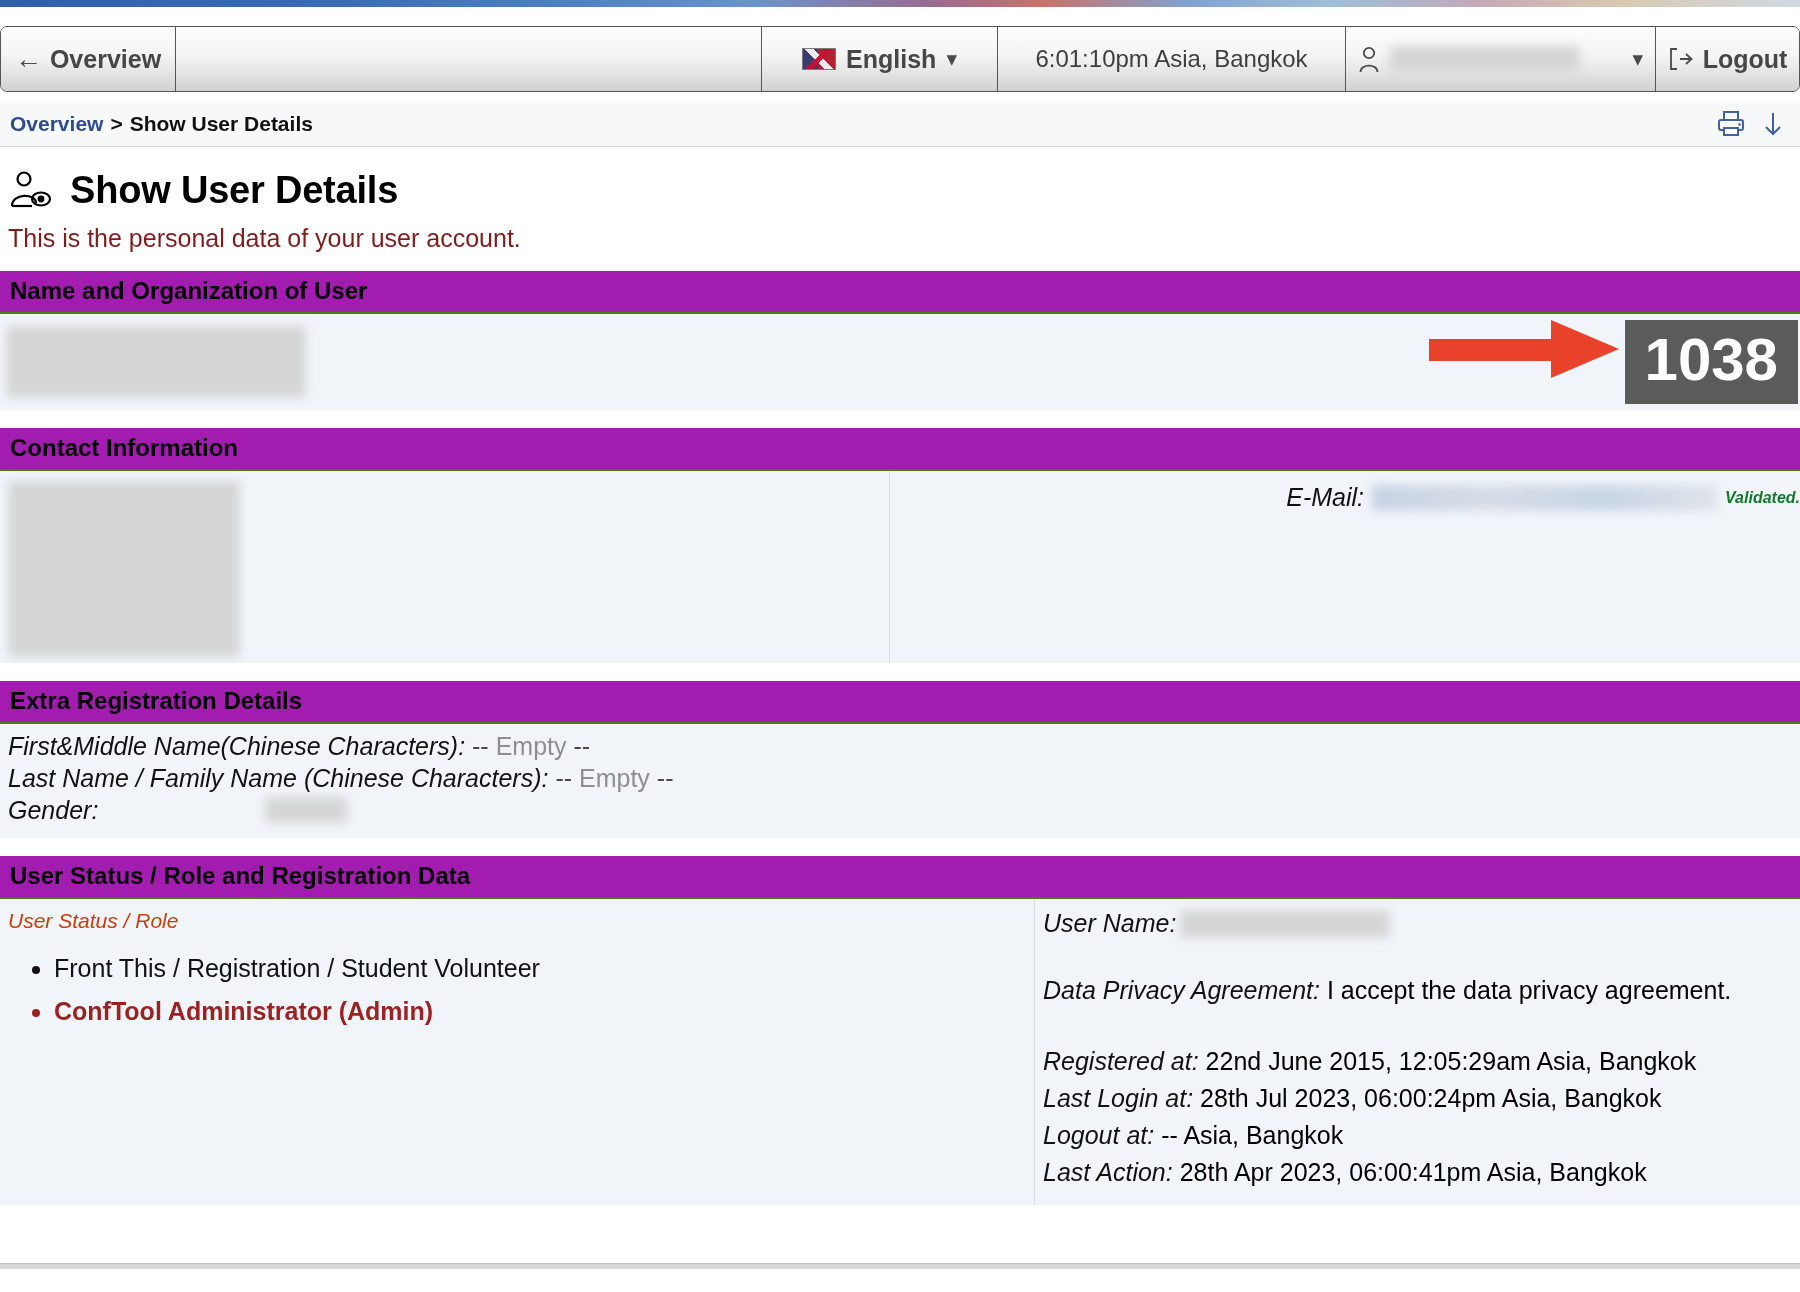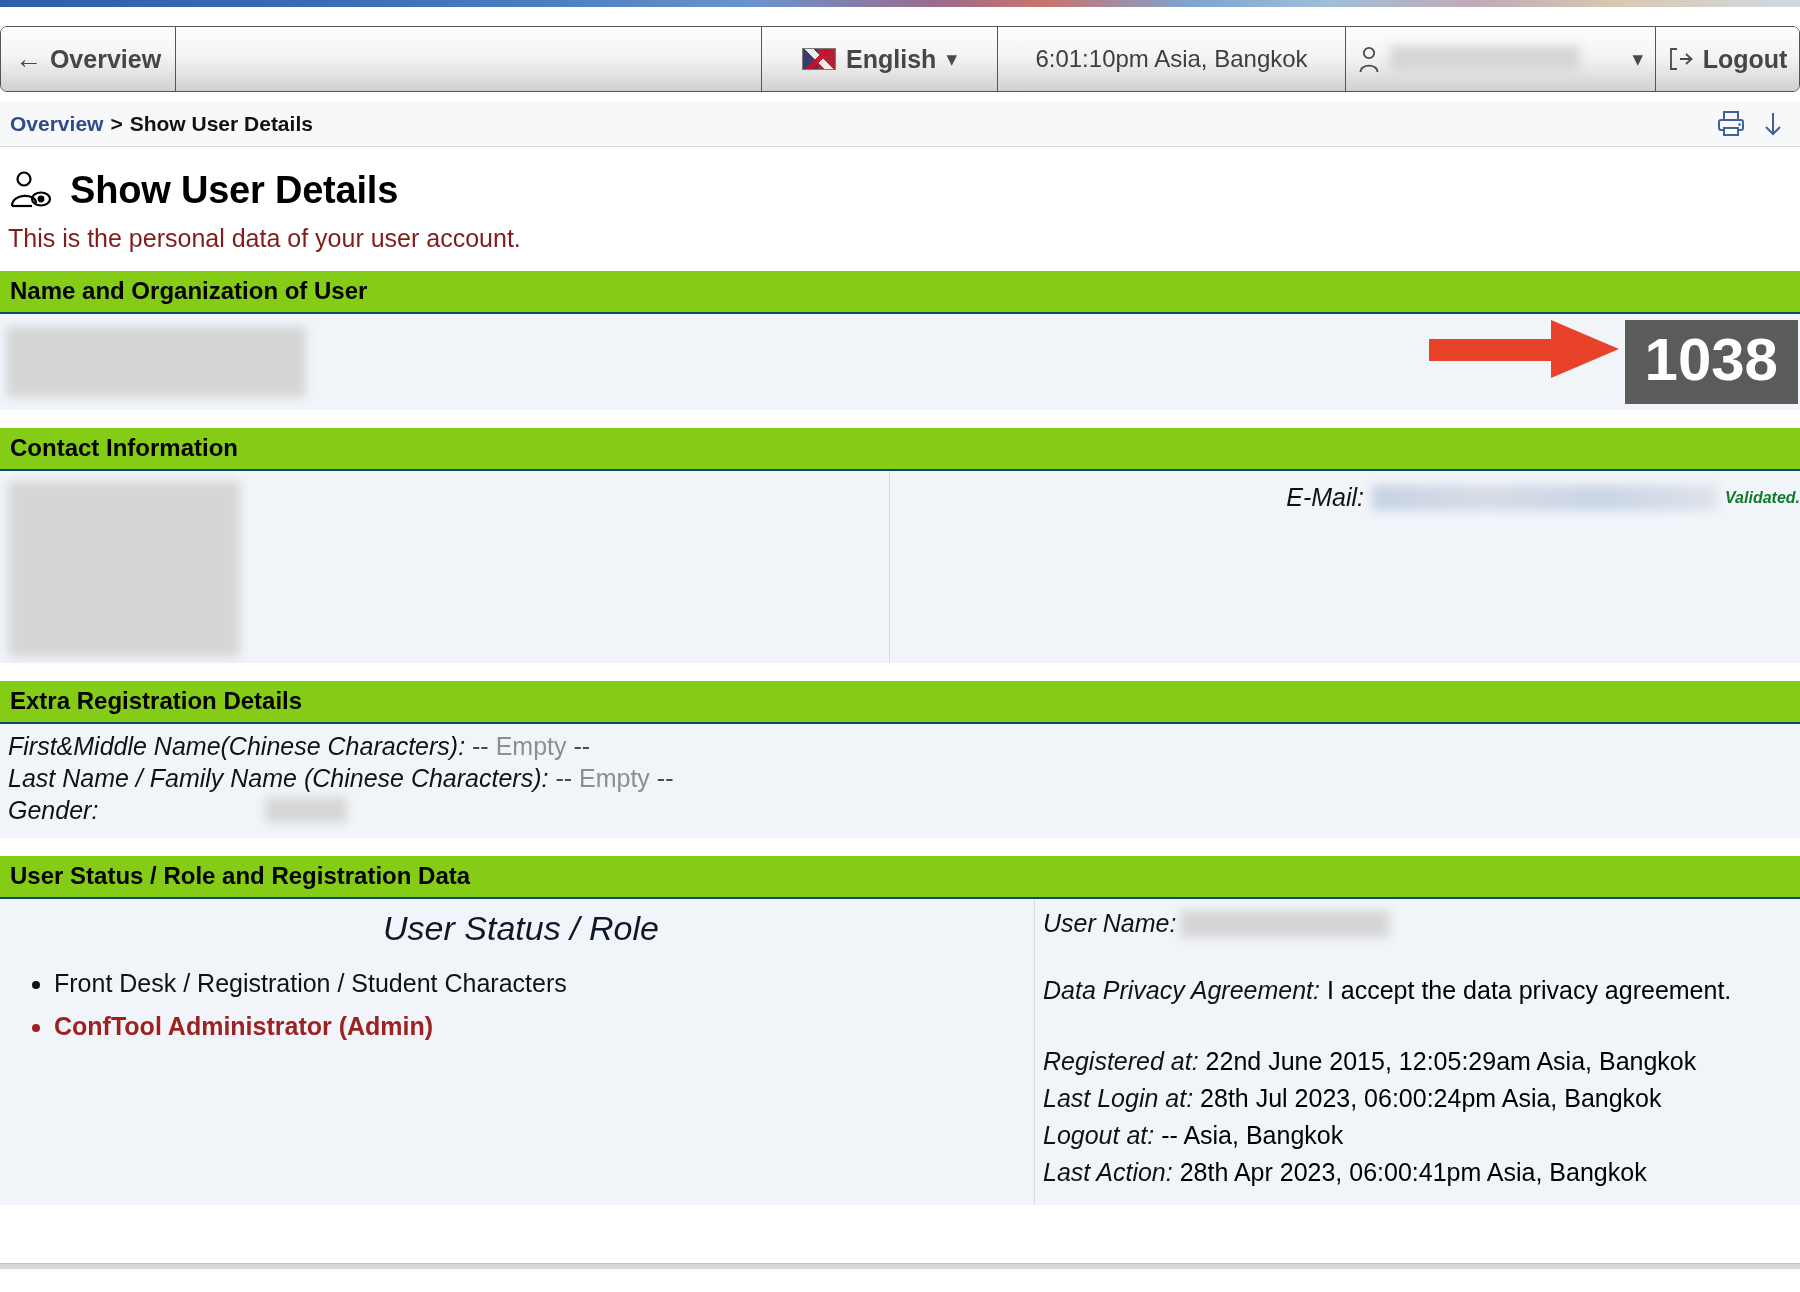--- a/index.html
+++ b/index.html
@@ -84,22 +84,22 @@
   
   .title-row { display:flex; align-items:center; gap: 16px; padding: 22px 0 0 10px; }
   .title-row h1 {
     margin: 0; font-size: 38px; font-weight: bold; color: #000; letter-spacing: -0.2px;
   }
   .intro { padding: 12px 0 0 8px; font-size: 25px; color: #7f1d1d; }
 
   
   .sec-head {
     margin-top: 18px;
-    background: #84cc16;
-    border-bottom: 2px solid #0c4a6e;
+    background: #a21caf;
+    border-bottom: 2px solid #4d7c0f;
     padding: 6px 0 7px 10px;
     font-size: 24px;
     font-weight: bold;
     color: #000;
   }
   .sec-body { background: #f1f5fa; position: relative; }
 
   
   .sec-name { height: 96px; display:flex; align-items:center; }
   .name-block { width: 300px; height: 72px; margin-left: 6px; }
@@ -133,21 +133,21 @@
   
   .sec-extra { padding: 6px 0 12px 8px; font-size: 25px; line-height: 1.12; }
   .sec-extra .row { white-space: nowrap; padding: 2px 0; }
   .empty-dash { color:#4a4a4a; }
   .empty-word { color:#8e8e8e; }
   .gender-redact { display:inline-block; width: 82px; height: 26px; vertical-align: -4px; margin-left: 160px; }
 
   
   .sec-status { display:flex; min-height: 300px; }
   .status-left { width: 1035px; border-right: 1px solid #d9dde2; padding: 10px 0 14px 8px; }
-  .status-left .sub { font-style: italic; font-size: 34px; color:#0f172a;text-align:center; }
+  .status-left .sub { font-style: italic; font-size: 21px; color:#c2410c; }
   .status-left ul { margin: 14px 0 0 0; padding-left: 46px; }
   .status-left li { font-size: 25px; color:#111; padding: 7px 0; }
   .status-left li.admin { color: #9c2222; font-weight: bold; }
   .status-right { flex:1; padding: 10px 0 14px 8px; font-size: 25px; }
   .uname-row { display:flex; align-items:center; }
   .uname-redact { width: 210px; height: 28px; margin-left: 4px; }
   .gap-24 { height: 34px; }
   .meta-row { padding: 4px 0; white-space: nowrap; }
 
   .tail { background:#ffffff; height: 58px; }
@@ -274,21 +274,21 @@
       <span class="gender-redact redacted"></span>
     </div>
   </div>
 
   <div class="sec-head">User Status / Role and Registration Data</div>
   <div class="sec-body sec-status">
 
     <div class="status-left">
       <div class="sub">User Status / Role</div>
       <ul>
-        <li>Front Desk / Registration / Student Characters</li>
+        <li>Front This / Registration / Student Volunteer</li>
         <li class="admin">ConfTool Administrator (Admin)</li>
       </ul>
     </div>
 
     <div class="status-right">
       <div class="uname-row">
         <span class="lbl-ital">User Name:</span>
         <span class="uname-redact redacted"></span>
       </div>
       <div class="gap-24"></div>

